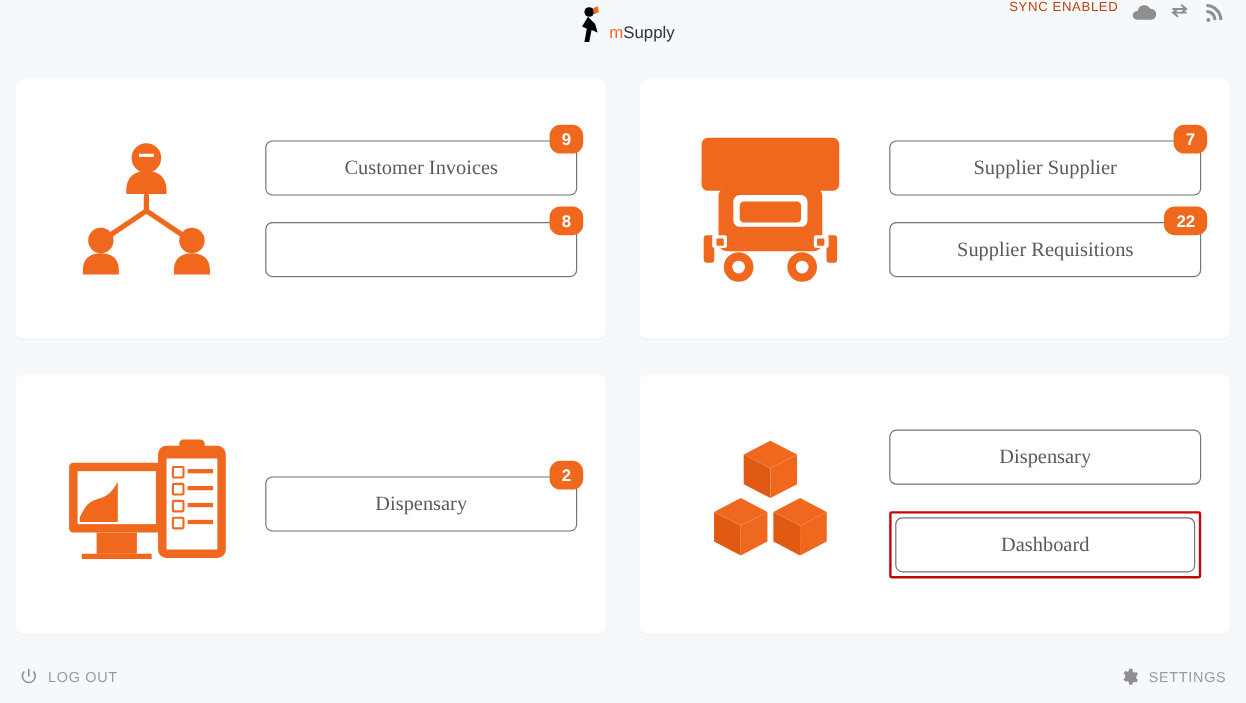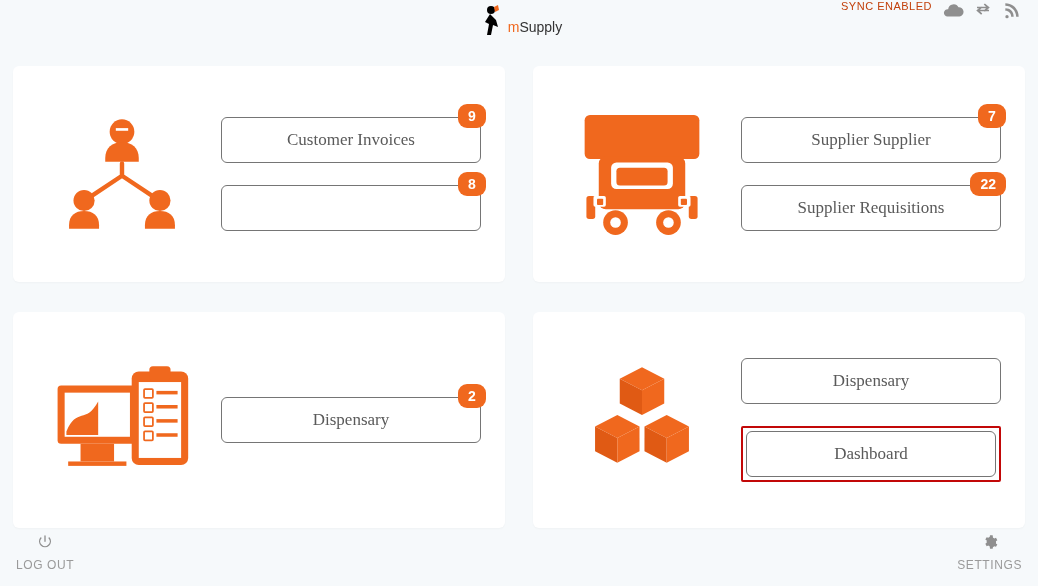--- a/index.html
+++ b/index.html
@@ -130,21 +130,20 @@
       padding: 0 16px;
       color: #9a9a9a;
     }
     .foot-btn {
       display: flex;
       align-items: center;
       gap: 8px;
       font-size: 12px;
       letter-spacing: 0.6px;
       cursor: pointer;
-      flex-direction: column;
     }
     .foot-btn svg { width: 16px; height: 16px; }
 
     
     .orange { fill: #f0681e; }
     .gray   { fill: #8f8f8f; }
   </style>
 </head>
 <body>
 

